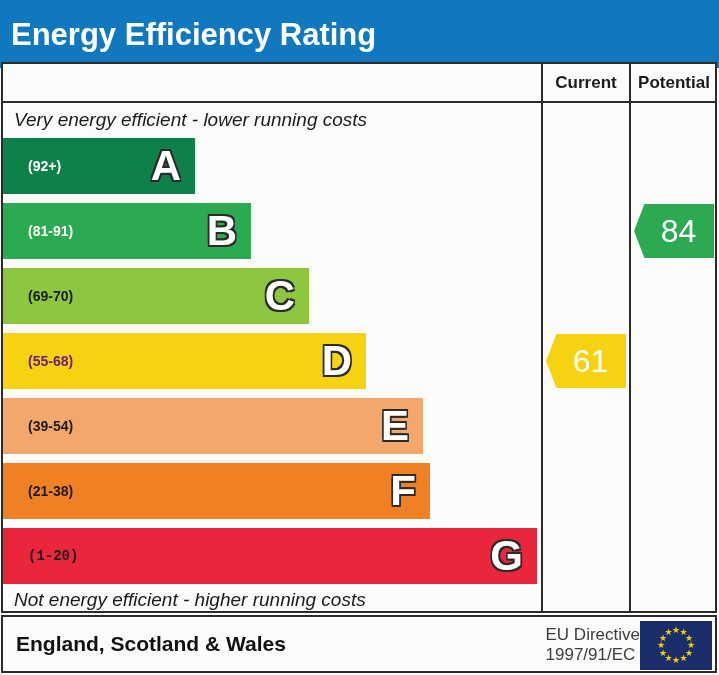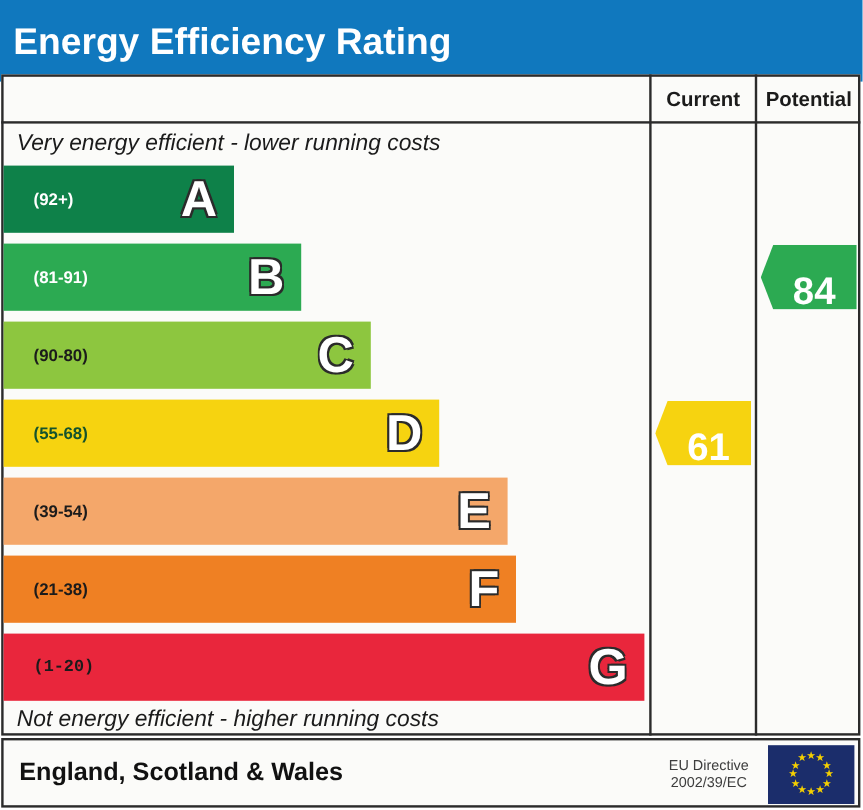--- a/index.html
+++ b/index.html
@@ -140,26 +140,26 @@
        1.6px -1.6px 0 #2b2b2b,
       -1.6px  1.6px 0 #2b2b2b,
        1.6px  1.6px 0 #2b2b2b;
   }
 
   
   .marker {
     position: absolute;
     height: 54px;
     display: flex;
-    align-items: flex-end;
+    align-items: center;
     justify-content: center;
     clip-path: polygon(0% 50%, 13% 0%, 100% 0%, 100% 100%, 13% 100%);
     color: #ffffff;
     font-size: 32px;
-    font-weight: bold;
+    font-weight: normal;
     line-height: 1;
   }
   .marker-text { padding-left: 9px; }
 
   
   .footer {
     position: absolute;
     left: 1px;
     top: 615px;
     width: 716px;
@@ -178,25 +178,25 @@
   }
   .footer-right {
     position: absolute;
     right: 3px;
     top: 3px;
     height: 50px;
     display: flex;
     align-items: center;
   }
   .eu-directive {
-    font-size: 12px;
+    font-size: 17px;
     color: #3d3d3d;
-    text-align: center;
+    text-align: left;
     line-height: 1.18;
-    padding-right: 16px;
+    padding-right: 0;
   }
   .eu-flag {
     width: 72px;
     height: 49px;
     background: #1b2d6b;
     position: relative;
     flex: none;
   }
   .eu-flag .star {
     position: absolute;
@@ -234,27 +234,27 @@
         </div>
       </div>
       <div class="bar-row">
         <div class="bar" style="width: 248px; background: rgb(44, 170, 82);">
           <span class="bar-range" style="color: rgb(255, 255, 255); text-align: center;">(81-91)</span>
           <span class="bar-letter">B</span>
         </div>
       </div>
       <div class="bar-row">
         <div class="bar" style="width: 306px; background: rgb(141, 198, 63);">
-          <span class="bar-range" style="color: rgb(27, 27, 27);">(90-80)</span>
+          <span class="bar-range" style="color: rgb(27, 27, 27);">(69-70)</span>
           <span class="bar-letter">C</span>
         </div>
       </div>
       <div class="bar-row">
         <div class="bar" style="width: 363px; background: rgb(246, 211, 16);">
-          <span class="bar-range" style="color: #14532d;">(55-68)</span>
+          <span class="bar-range" style="color: #701a75;">(55-68)</span>
           <span class="bar-letter">D</span>
         </div>
       </div>
       <div class="bar-row">
         <div class="bar" style="width: 420px; background: rgb(244, 167, 106);">
           <span class="bar-range" style="color: rgb(27, 27, 27);">(39-54)</span>
           <span class="bar-letter">E</span>
         </div>
       </div>
       <div class="bar-row">
@@ -278,21 +278,21 @@
       <div class="marker" style="background: rgb(44, 170, 82); left: 634px; width: 80px; top: 204px;">
         <span class="marker-text">84</span>
       </div>
     </div>
 
   <div class="footer">
     <div class="footer-region">England, Scotland &amp; Wales</div>
     <div class="footer-right">
       <div class="eu-directive">
         <div>EU Directive</div>
-        <div>2002/39/EC</div>
+        <div>1997/91/EC</div>
       </div>
       <div class="eu-flag" id="eu-flag">
           <span class="star" style="color: rgb(245, 208, 0); left: 36px; top: 9.5px;">★</span>
           <span class="star" style="color: rgb(245, 208, 0); left: 43.5px; top: 11.5096px;">★</span>
           <span class="star" style="color: rgb(245, 208, 0); left: 48.9904px; top: 17px;">★</span>
           <span class="star" style="color: rgb(245, 208, 0); left: 51px; top: 24.5px;">★</span>
           <span class="star" style="color: rgb(245, 208, 0); left: 48.9904px; top: 32px;">★</span>
           <span class="star" style="color: rgb(245, 208, 0); left: 43.5px; top: 37.4904px;">★</span>
           <span class="star" style="color: rgb(245, 208, 0); left: 36px; top: 39.5px;">★</span>
           <span class="star" style="color: rgb(245, 208, 0); left: 28.5px; top: 37.4904px;">★</span>

